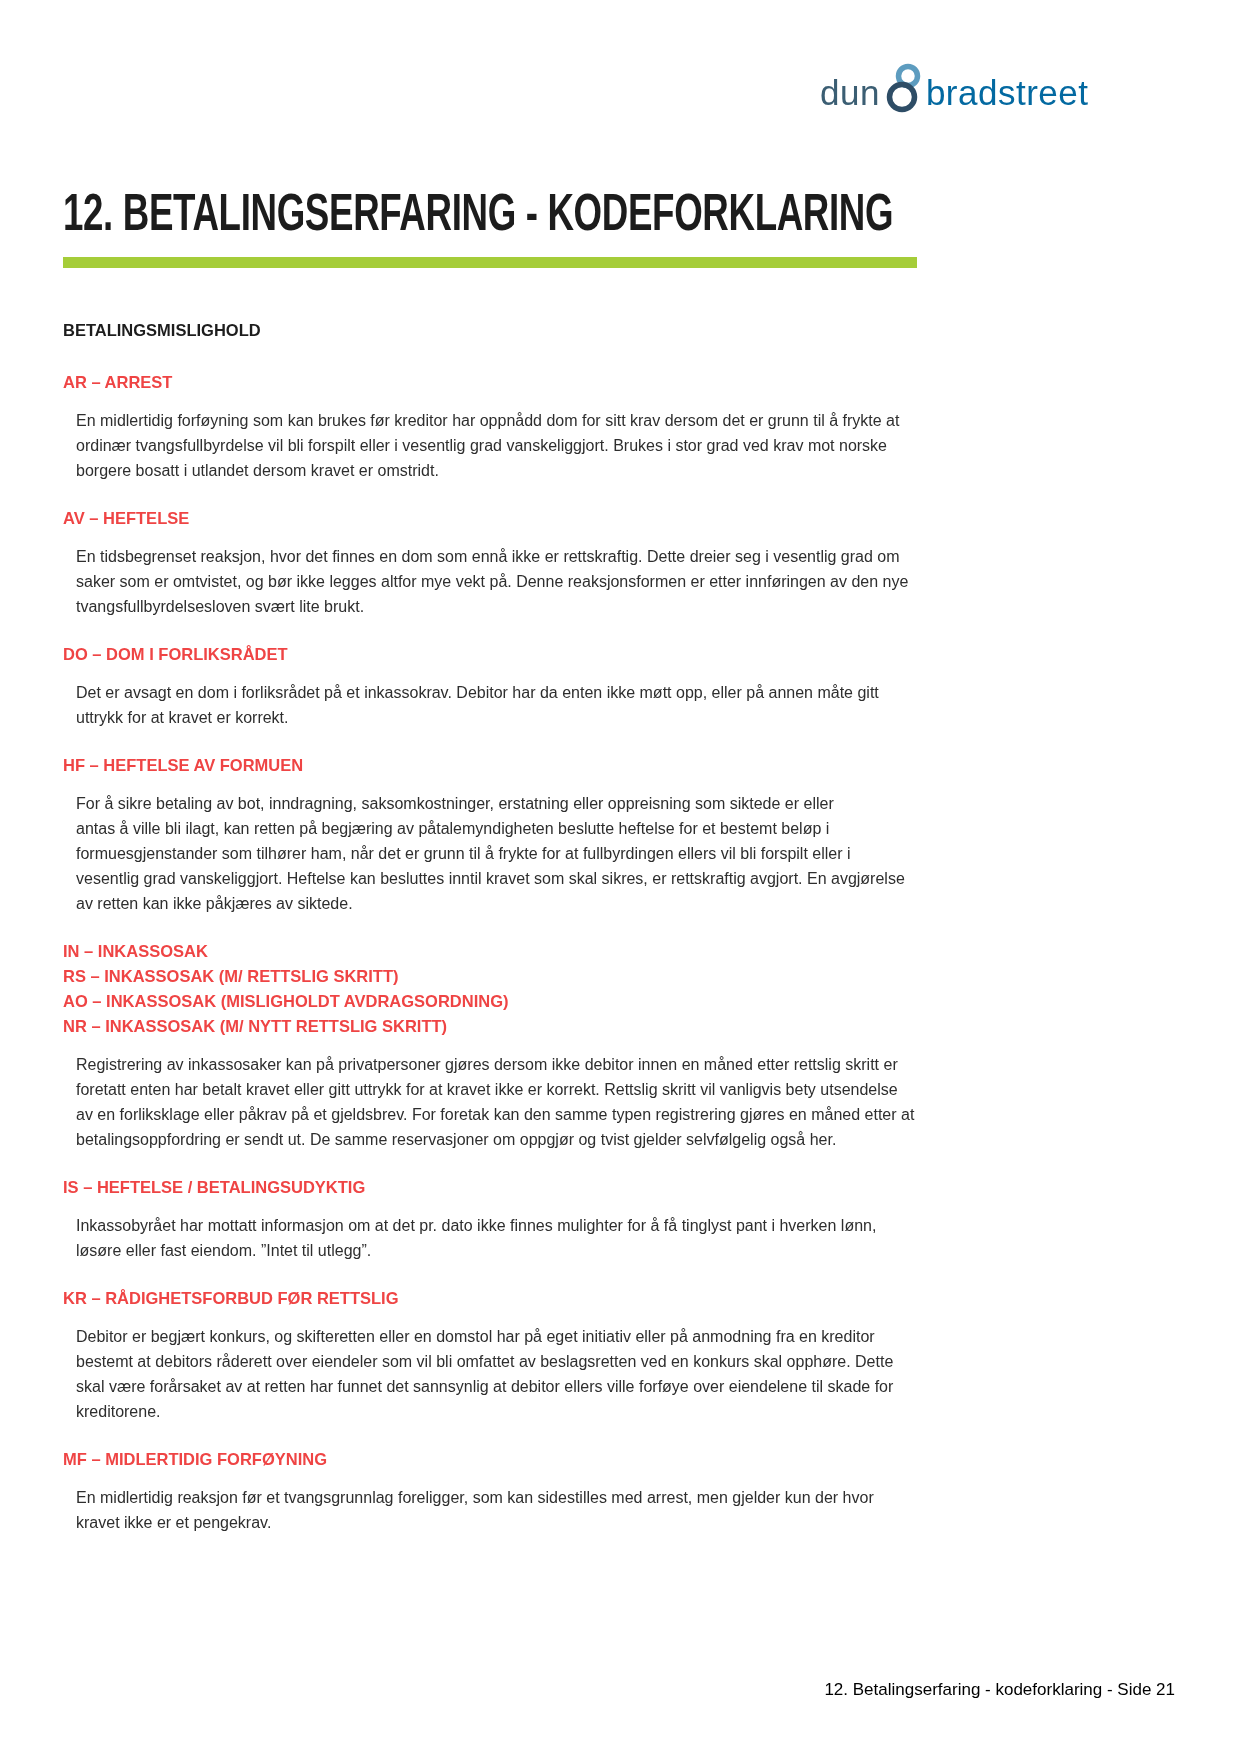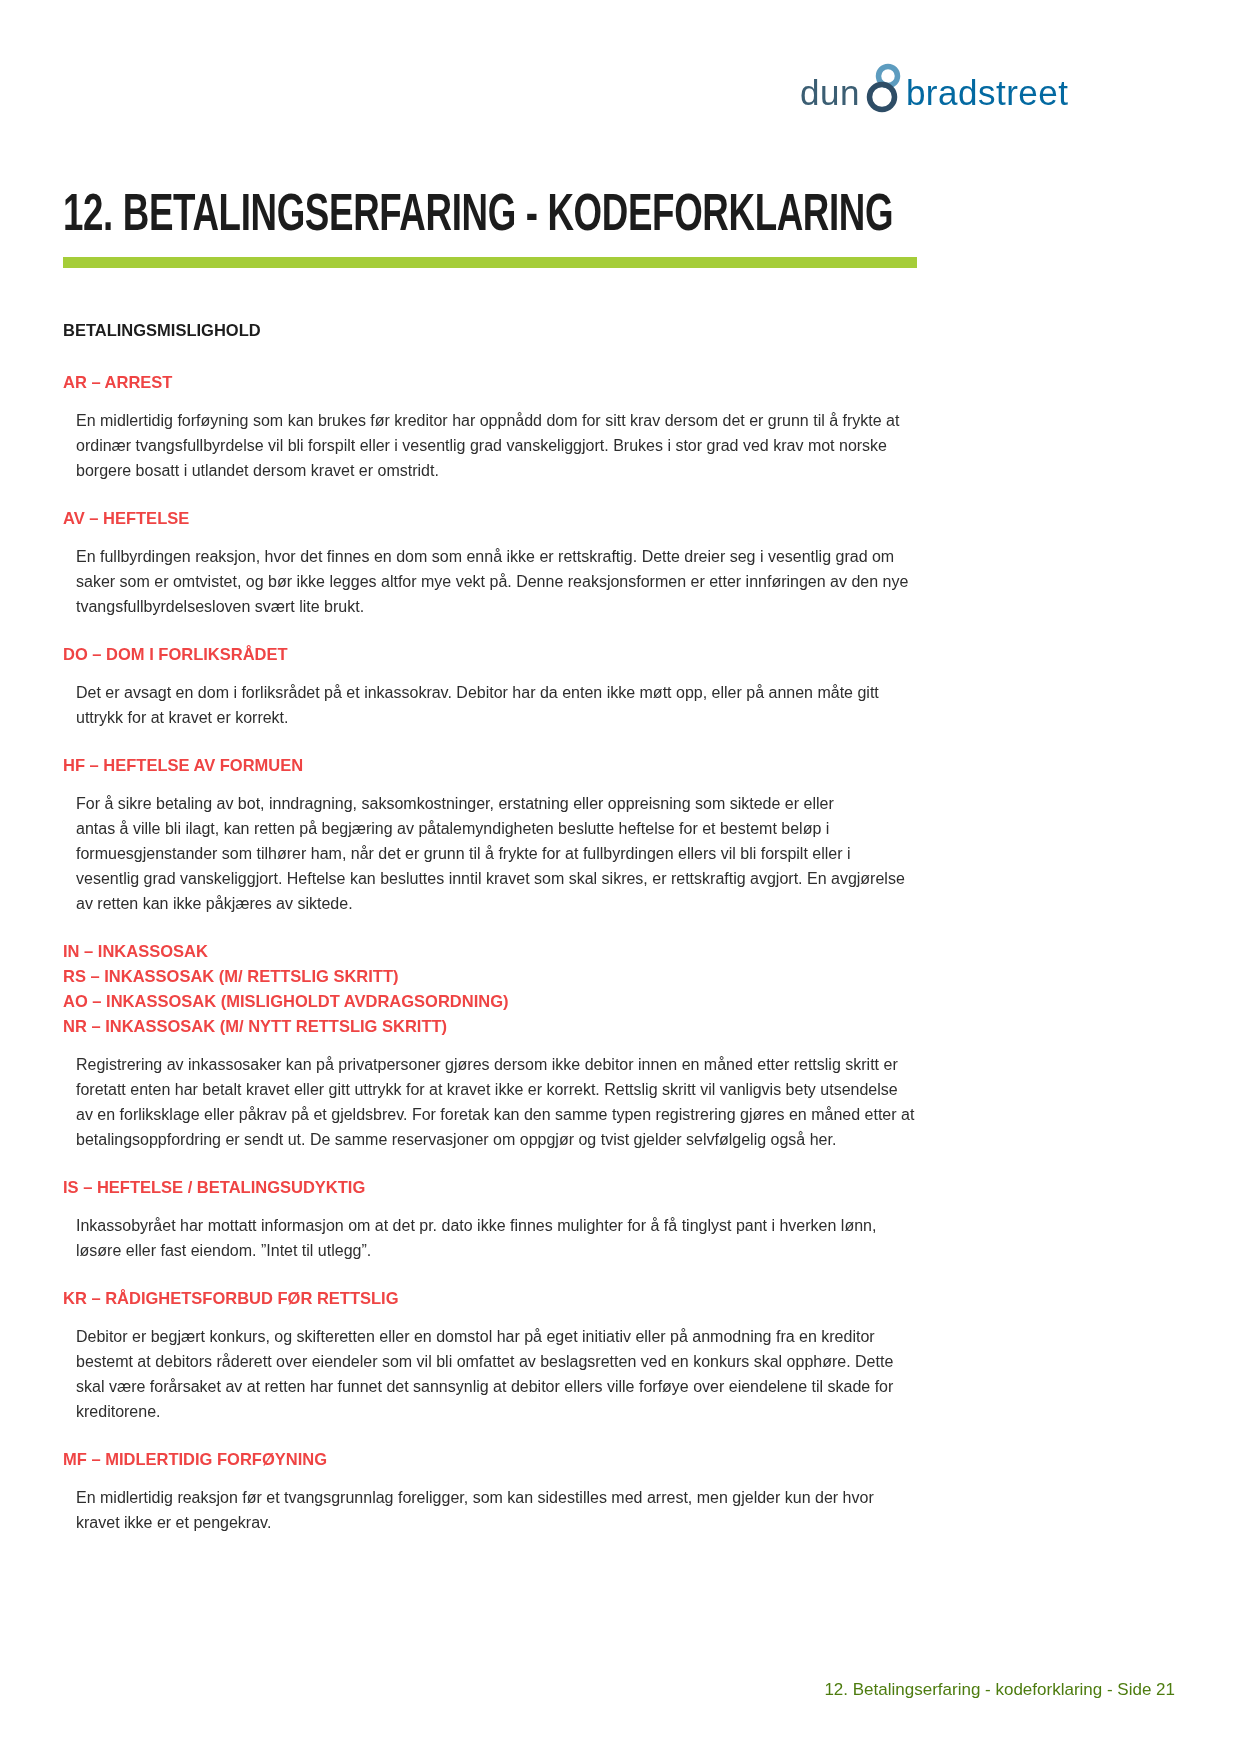--- a/index.html
+++ b/index.html
@@ -11,21 +11,21 @@
     background: #ffffff;
     font-family: "Liberation Sans", sans-serif;
     color: #2e2e2e;
     overflow: hidden;
   }
 
   
   .logo {
     position: absolute;
     top: 68px;
-    left: 800px;
+    left: 820px;
     display: flex;
     align-items: center;
     line-height: 1;
   }
   .logo-word {
     font-size: 35px;
     font-weight: 400;
     letter-spacing: 0.5px;
   }
   .logo-amp {
@@ -84,21 +84,21 @@
     white-space: pre-line;
     margin: 13px;
   }
 
   
   .footer {
     position: absolute;
     top: 1680px;
     right: 66px;
     font-size: 17px;
-    color: #4d7c0f;
+    color: #000000;
     margin-left: 26px;
   }
 </style>
 </head>
 <body>
 
 <div class="page">
 
   <div class="logo">
     <span class="logo-word" style="color: rgb(59, 94, 115);">dun</span>
@@ -123,21 +123,21 @@
           </div>
     <p class="sec-body">En midlertidig forføyning som kan brukes før kreditor har oppnådd dom for sitt krav dersom det er grunn til å frykte at
 ordinær tvangsfullbyrdelse vil bli forspilt eller i vesentlig grad vanskeliggjort. Brukes i stor grad ved krav mot norske
 borgere bosatt i utlandet dersom kravet er omstridt.</p>
   </div>
 
   <div class="section">
     <div>
             <div class="sec-heading">AV – HEFTELSE</div>
           </div>
-    <p class="sec-body">En fullbyrdingen reaksjon, hvor det finnes en dom som ennå ikke er rettskraftig. Dette dreier seg i vesentlig grad om
+    <p class="sec-body">En tidsbegrenset reaksjon, hvor det finnes en dom som ennå ikke er rettskraftig. Dette dreier seg i vesentlig grad om
 saker som er omtvistet, og bør ikke legges altfor mye vekt på. Denne reaksjonsformen er etter innføringen av den nye
 tvangsfullbyrdelsesloven svært lite brukt.</p>
   </div>
 
   <div class="section">
     <div>
             <div class="sec-heading">DO – DOM I FORLIKSRÅDET</div>
           </div>
     <p class="sec-body">Det er avsagt en dom i forliksrådet på et inkassokrav. Debitor har da enten ikke møtt opp, eller på annen måte gitt
 uttrykk for at kravet er korrekt.</p>

